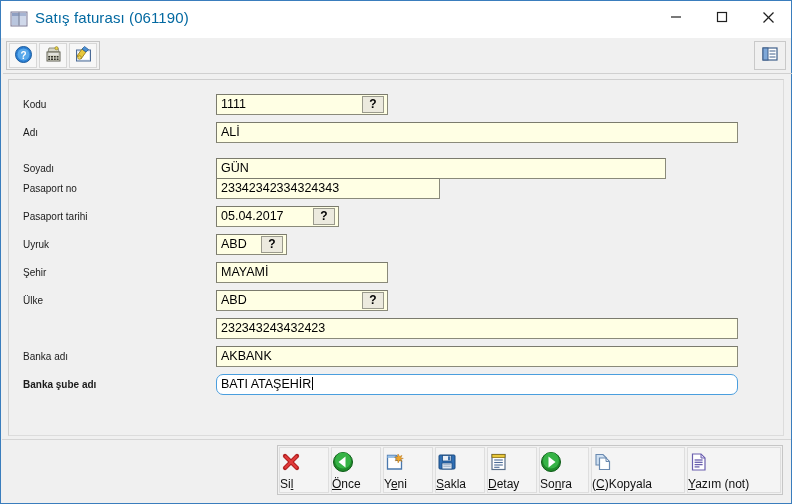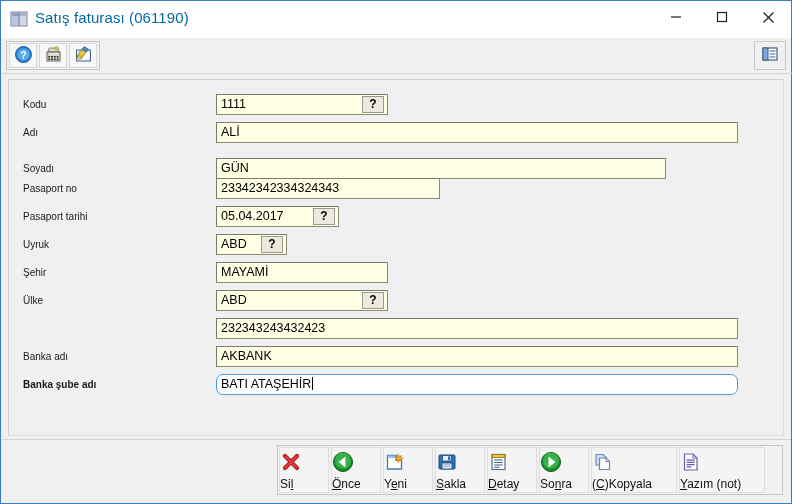--- a/index.html
+++ b/index.html
@@ -221,22 +221,22 @@
     margin-right: 2px;
     display: flex;
     flex-direction: column;
     align-items: flex-start;
     justify-content: center;
     box-sizing: border-box;
     cursor: default;
     padding: 0;
     font-family: "Liberation Sans", sans-serif;
   }
-  .abtn:last-child { margin-right: 16px; }
-  .abtn-wide { width: 86px; }
+  .abtn:last-child { margin-right: 0; }
+  .abtn-wide { width: 94px; }
   .abtn-icon { height: 24px; display:flex; align-items:center; justify-content:center; }
   .abtn-lbl {
     font-size: 12px;
     color: #111;
     margin-top: 3px;
     white-space: nowrap;
   }
   .abtn-lbl u { text-decoration: underline; }
 </style>
 </head>

